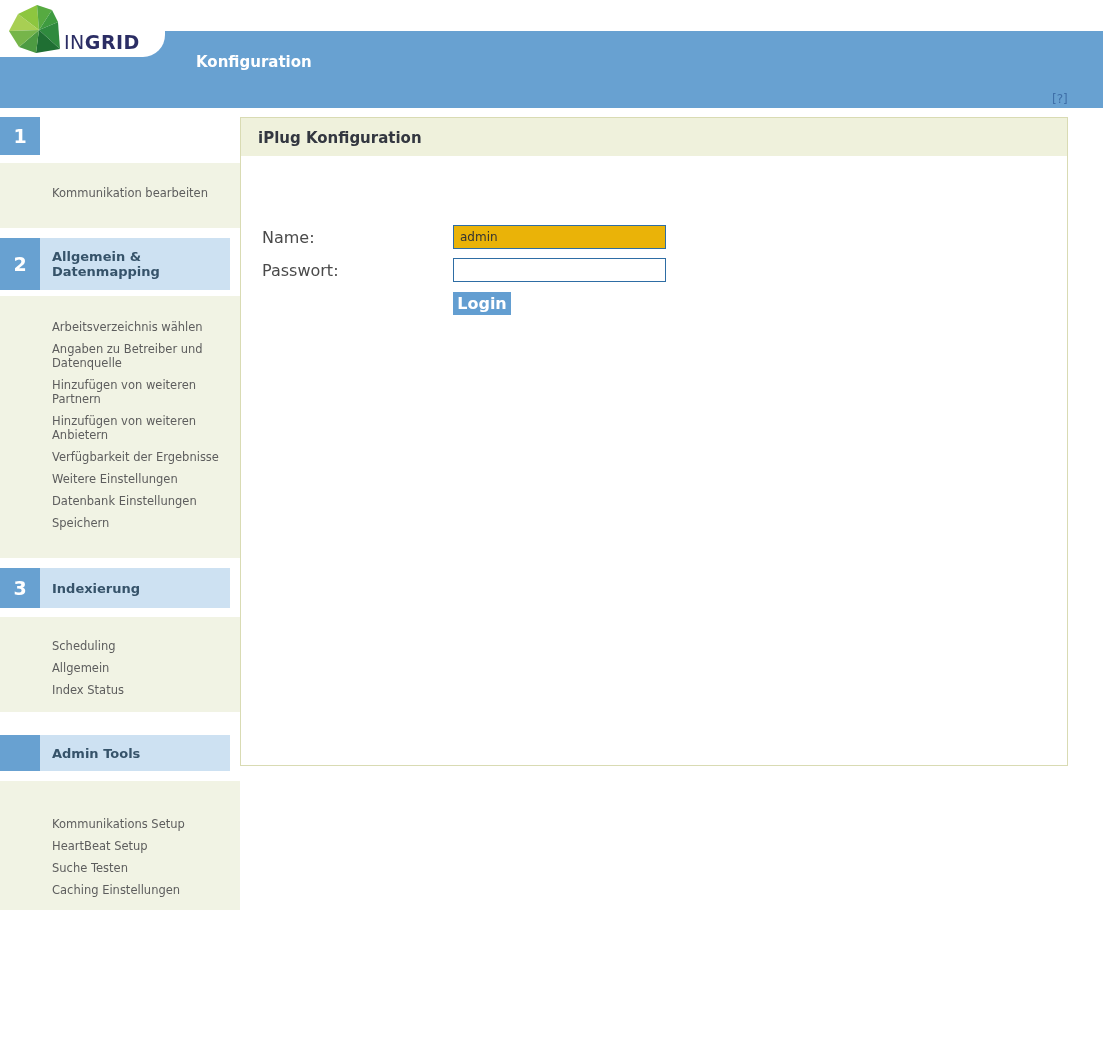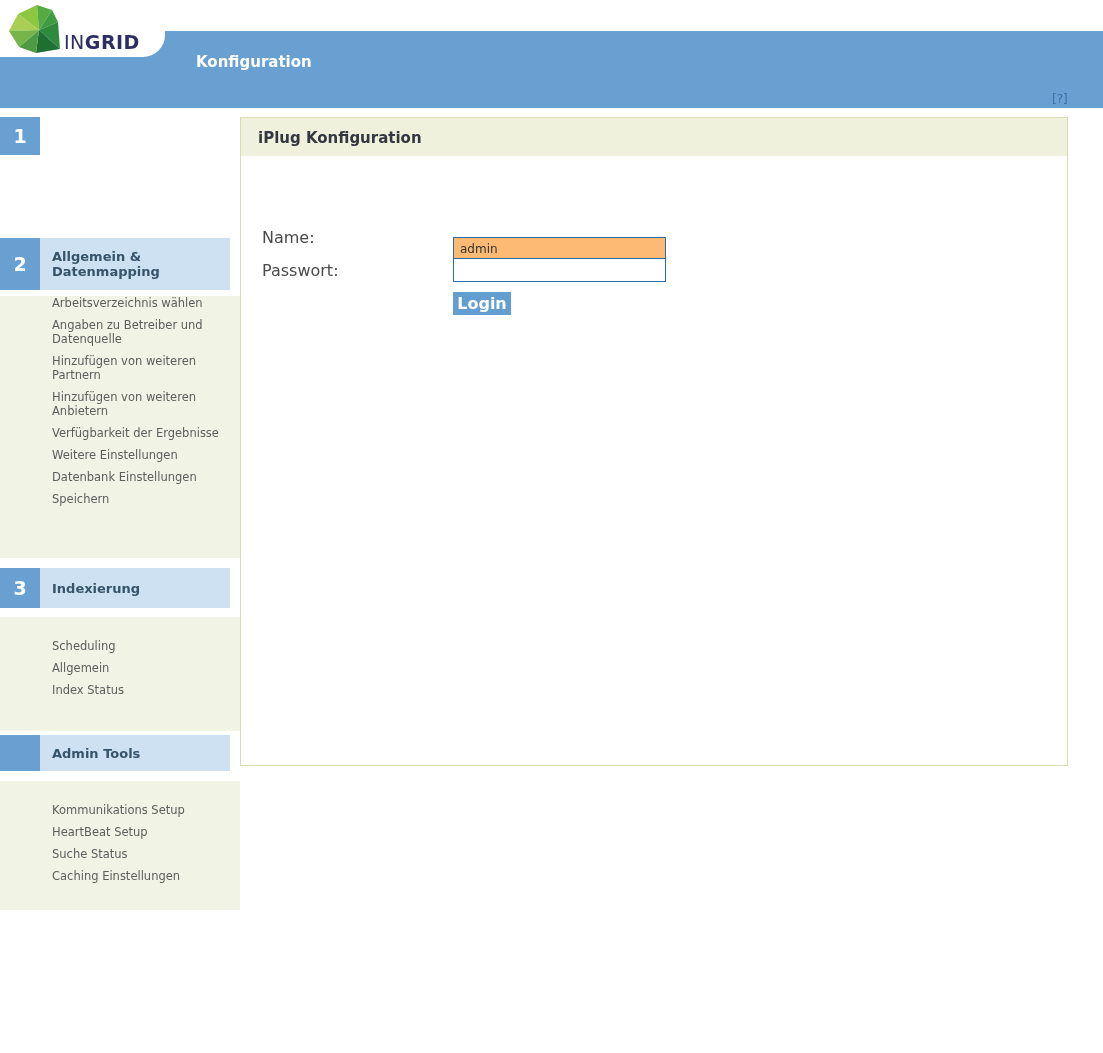--- a/index.html
+++ b/index.html
@@ -25,37 +25,37 @@
              display:flex; align-items:center; justify-content:center; }
   .sec-label { flex:1; background:#cde1f2; color:#36536a; font-weight:bold; font-size:13px; line-height:15px;
                display:flex; align-items:center; padding:0 25px 0 12px; }
   .s1 { top:117px; height:38px; }
   .s2 { top:238px; height:52px; }
   .s3 { top:568px; height:40px; }
   .s4 { top:735px; height:36px;border-radius:6px; }
 
   .panel { position:absolute; left:0; width:240px; background:#f1f3e4; }
   .p1 { top:163px; height:65px;  padding-top:23px; }
-  .p2 { top:296px; height:262px; }
-  .p3 { top:617px; height:114px; padding-top:22px; }
-  .p4 { top:781px; height:129px; padding-top:22px; }
+  .p2 { top:296px; height:262px; padding-top:24px; }
+  .p3 { top:617px; height:95px; padding-top:22px; }
+  .p4 { top:781px; height:129px; padding-top:36px; }
   .item { margin:0 6px 8px 52px; font-size:11.5px; line-height:14px; color:#5d5d5d; cursor:pointer; }
 
   
   .content { position:absolute; left:240px; top:117px; width:828px; height:649px;
              background:#ffffff; border:1px solid #d9dbb3; }
   .content-header { height:38px; background:#eff1dc; }
   .content-title { padding:11px 0 0 17px; font-size:15px; font-weight:bold; color:#333740; }
 
   .lbl { position:absolute; font-size:16px; color:#4a4a4a; }
   .lbl-name { left:21px; top:110px; }
   .lbl-pass { left:21px; top:143px; }
   .inp { position:absolute; left:212px; width:213px; height:24px; border:1px solid #2e6da4;
          font-family:inherit; font-size:12px; color:#333; padding:0 6px; outline:none; }
-  .inp-name { top:107px; background:#fdba74;margin-top:12px; }
+  .inp-name { top:107px; background:#eab308; }
   .inp-pass { top:140px; background:#ffffff; }
   .login { position:absolute; left:212px; top:174px; width:58px; height:23px; background:#639ed1;
            border:none; color:#ffffff; font-weight:bold; font-size:16px; font-family:inherit; cursor:pointer; }
 </style>
 </head>
 <body>
 
 <div class="screen">
 
   <div class="header-bar">
@@ -73,20 +73,23 @@
       <polygon points="30,50 13,44 33,27" fill="#4d9b42"></polygon>
       <polygon points="13,44 3,28 33,27" fill="#76b54a"></polygon>
     </svg>
     <div class="brand"><span class="brand-in">IN</span><span class="brand-grid">GRID</span></div>
   </div>
 
   <a class="help">[?]</a>
 
   <div class="sec s1">
     <div class="sec-num">1</div>
+  </div>
+  <div class="panel p1">
+    <div class="item">Kommunikation bearbeiten</div>
   </div>
 
   <div class="sec s2">
     <div class="sec-num">2</div>
     <div class="sec-label">Allgemein &amp; Datenmapping</div>
   </div>
   <div class="panel p2">
     <div class="item">Arbeitsverzeichnis wählen</div>
     <div class="item">Angaben zu Betreiber und Datenquelle</div>
     <div class="item">Hinzufügen von weiteren Partnern</div>
@@ -107,21 +110,21 @@
     <div class="item">Index Status</div>
   </div>
 
   <div class="sec s4">
     <div class="sec-num"></div>
     <div class="sec-label">Admin Tools</div>
   </div>
   <div class="panel p4">
     <div class="item">Kommunikations Setup</div>
     <div class="item">HeartBeat Setup</div>
-    <div class="item">Suche Status</div>
+    <div class="item">Suche Testen</div>
     <div class="item">Caching Einstellungen</div>
   </div>
 
   <div class="content">
     <div class="content-header">
       <div class="content-title">iPlug Konfiguration</div>
     </div>
     <label class="lbl lbl-name">Name:</label>
     <input class="inp inp-name" type="text" value="admin" style="">
     <label class="lbl lbl-pass">Passwort:</label>

